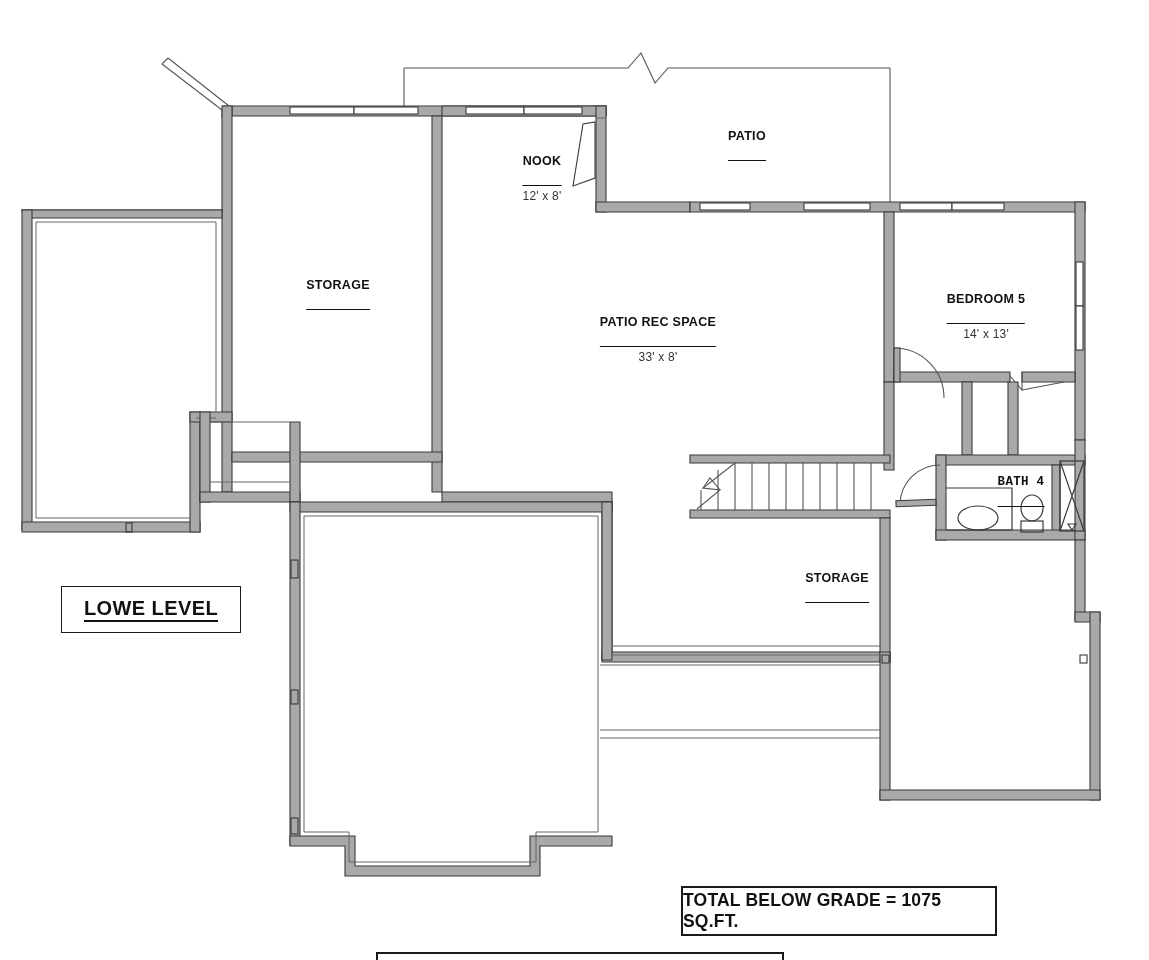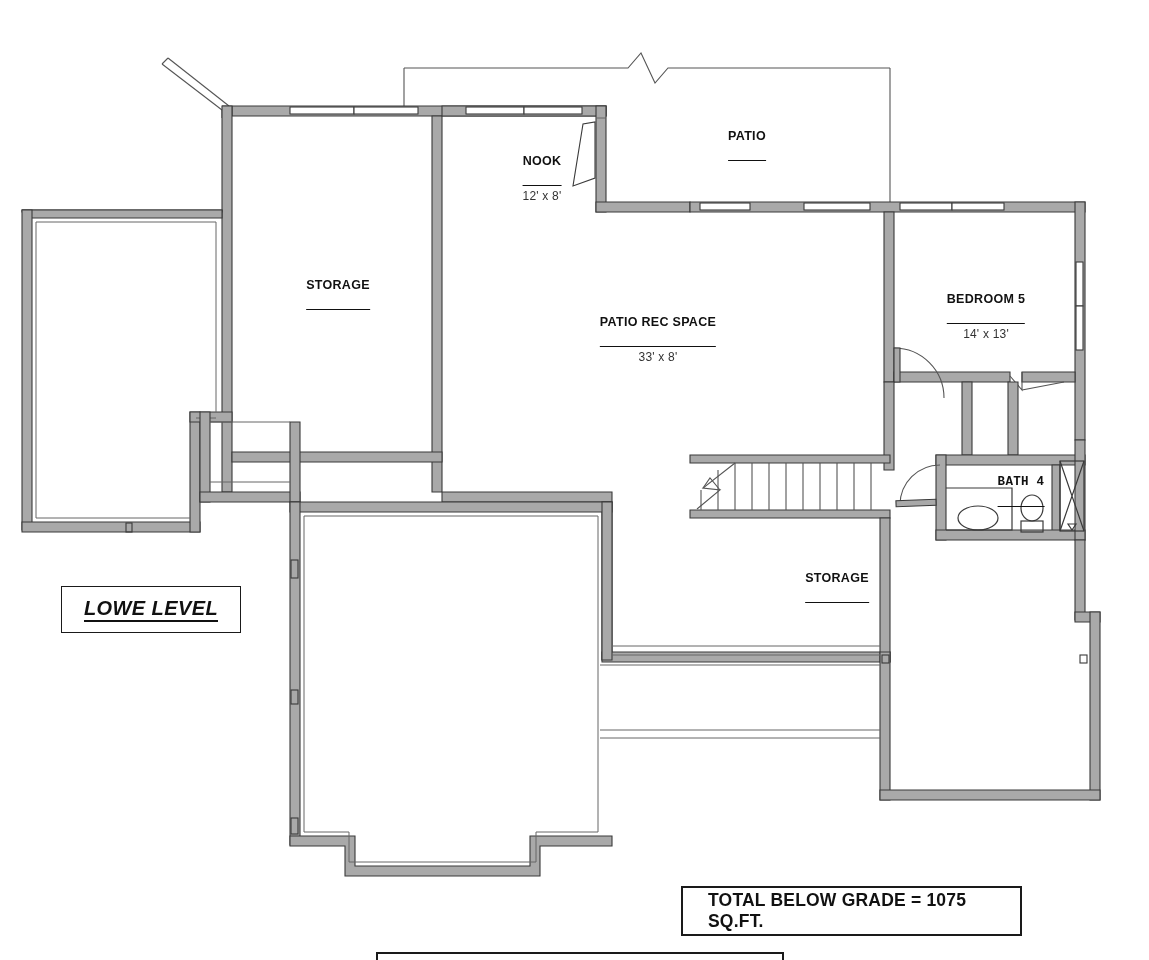--- a/index.html
+++ b/index.html
@@ -254,21 +254,21 @@
 </div>
 
 <div class="lbl" style="left:1021px;top:472px;font-family:Liberation Mono, monospace;">
   <div class="rname">BATH 4</div>
 </div>
 
 <div class="lbl" style="left:837px;top:568px;">
   <div class="rname">STORAGE</div>
 </div>
 
-<div class="titlebox" style="left:61px;top:586px;width:178px;height:45px;font-style:italic;">
+<div class="titlebox" style="left:61px;top:586px;width:178px;height:45px;">
   <span>LOWE LEVEL</span>
 </div>
 
-<div class="sqftbox" style="left:681px;top:886px;width:312px;height:46px;padding-left:25px;">
+<div class="sqftbox" style="left:681px;top:886px;width:312px;height:46px;">
   <span>TOTAL BELOW GRADE = 1075 SQ.FT.</span>
 </div>
 
 <div class="cutbox" style="left:376px;top:952px;width:404px;height:20px;"></div>
 
 </body></html>

